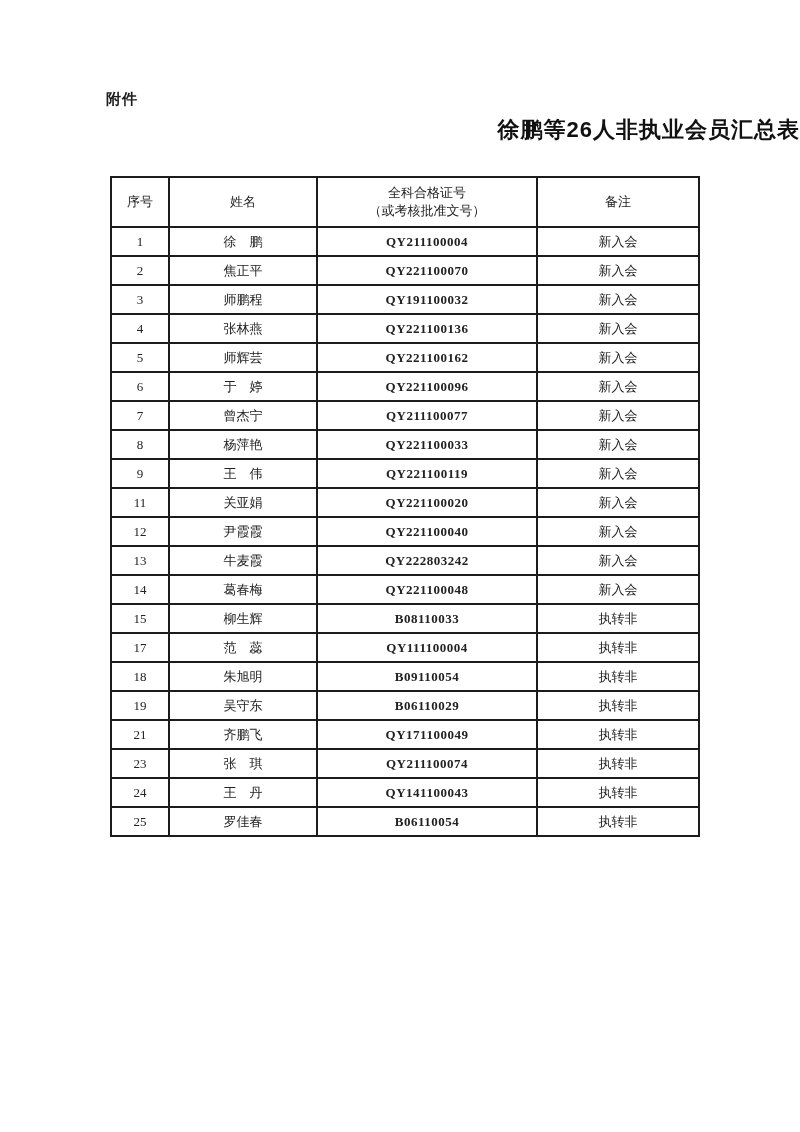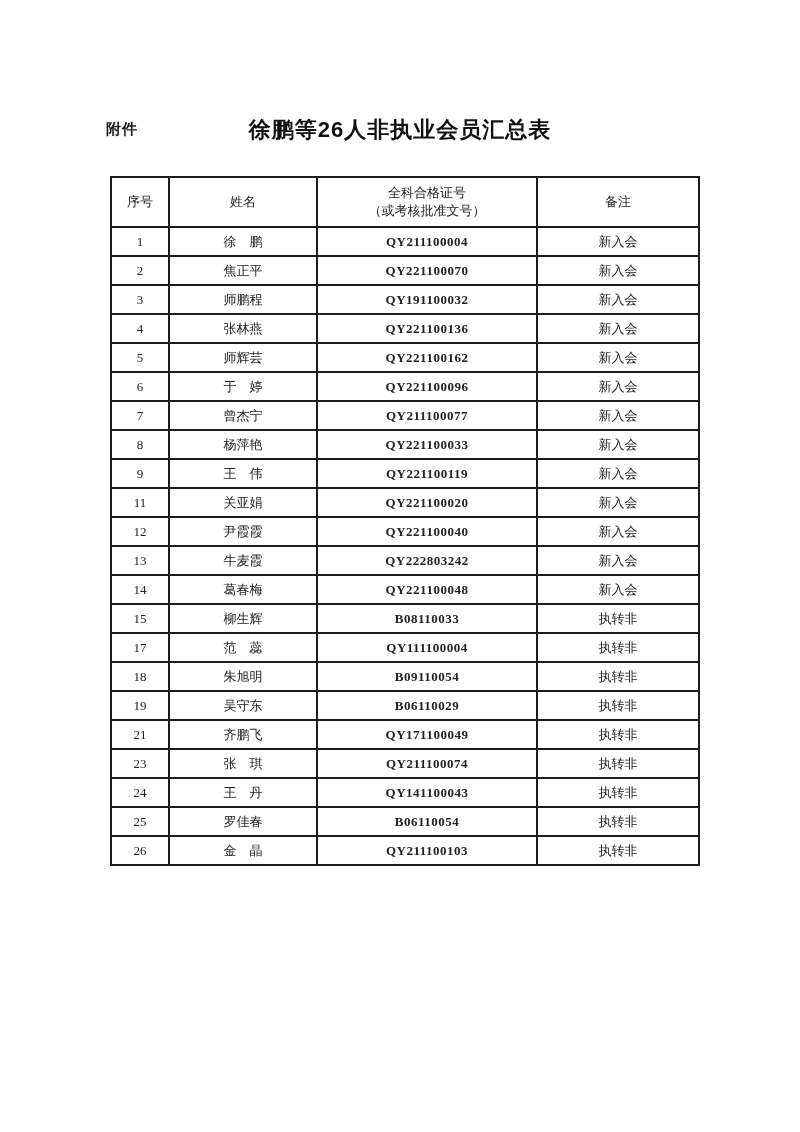--- a/index.html
+++ b/index.html
@@ -18,28 +18,27 @@
   }
   .attachment-label {
     position: absolute;
     left: 106px;
     top: 90px;
     font-family: "Liberation Sans", "DejaVu Sans", sans-serif;
     font-weight: 700;
     font-size: 15px;
     letter-spacing: 1px;
     color: #1b1b1b;
-    margin-top: 30px;
   }
   .doc-title {
     position: absolute;
     left: 0;
     top: 115px;
     width: 100%;
-    text-align: center;
+    text-align: right;
     font-family: "Liberation Sans", "DejaVu Sans", sans-serif;
     font-weight: 700;
     font-size: 22px;
     letter-spacing: 1px;
     color: #111111;
   }
   table.member-table {
     position: absolute;
     left: 110px;
     top: 176px;
@@ -217,22 +216,16 @@
           <td class="member-name-cell">王　丹</td>
           <td class="cert-number-cell">QY141100043</td>
           <td class="remark-cell">执转非</td>
         </tr>
         <tr>
           <td class="row-index-cell">25</td>
           <td class="member-name-cell">罗佳春</td>
           <td class="cert-number-cell">B06110054</td>
           <td class="remark-cell">执转非</td>
         </tr>
-        <tr>
-          <td class="row-index-cell">26</td>
-          <td class="member-name-cell">金　晶</td>
-          <td class="cert-number-cell">QY211100103</td>
-          <td class="remark-cell">执转非</td>
-        </tr>
       </tbody>
   </table>
 
 </div>
 
 </body></html>

